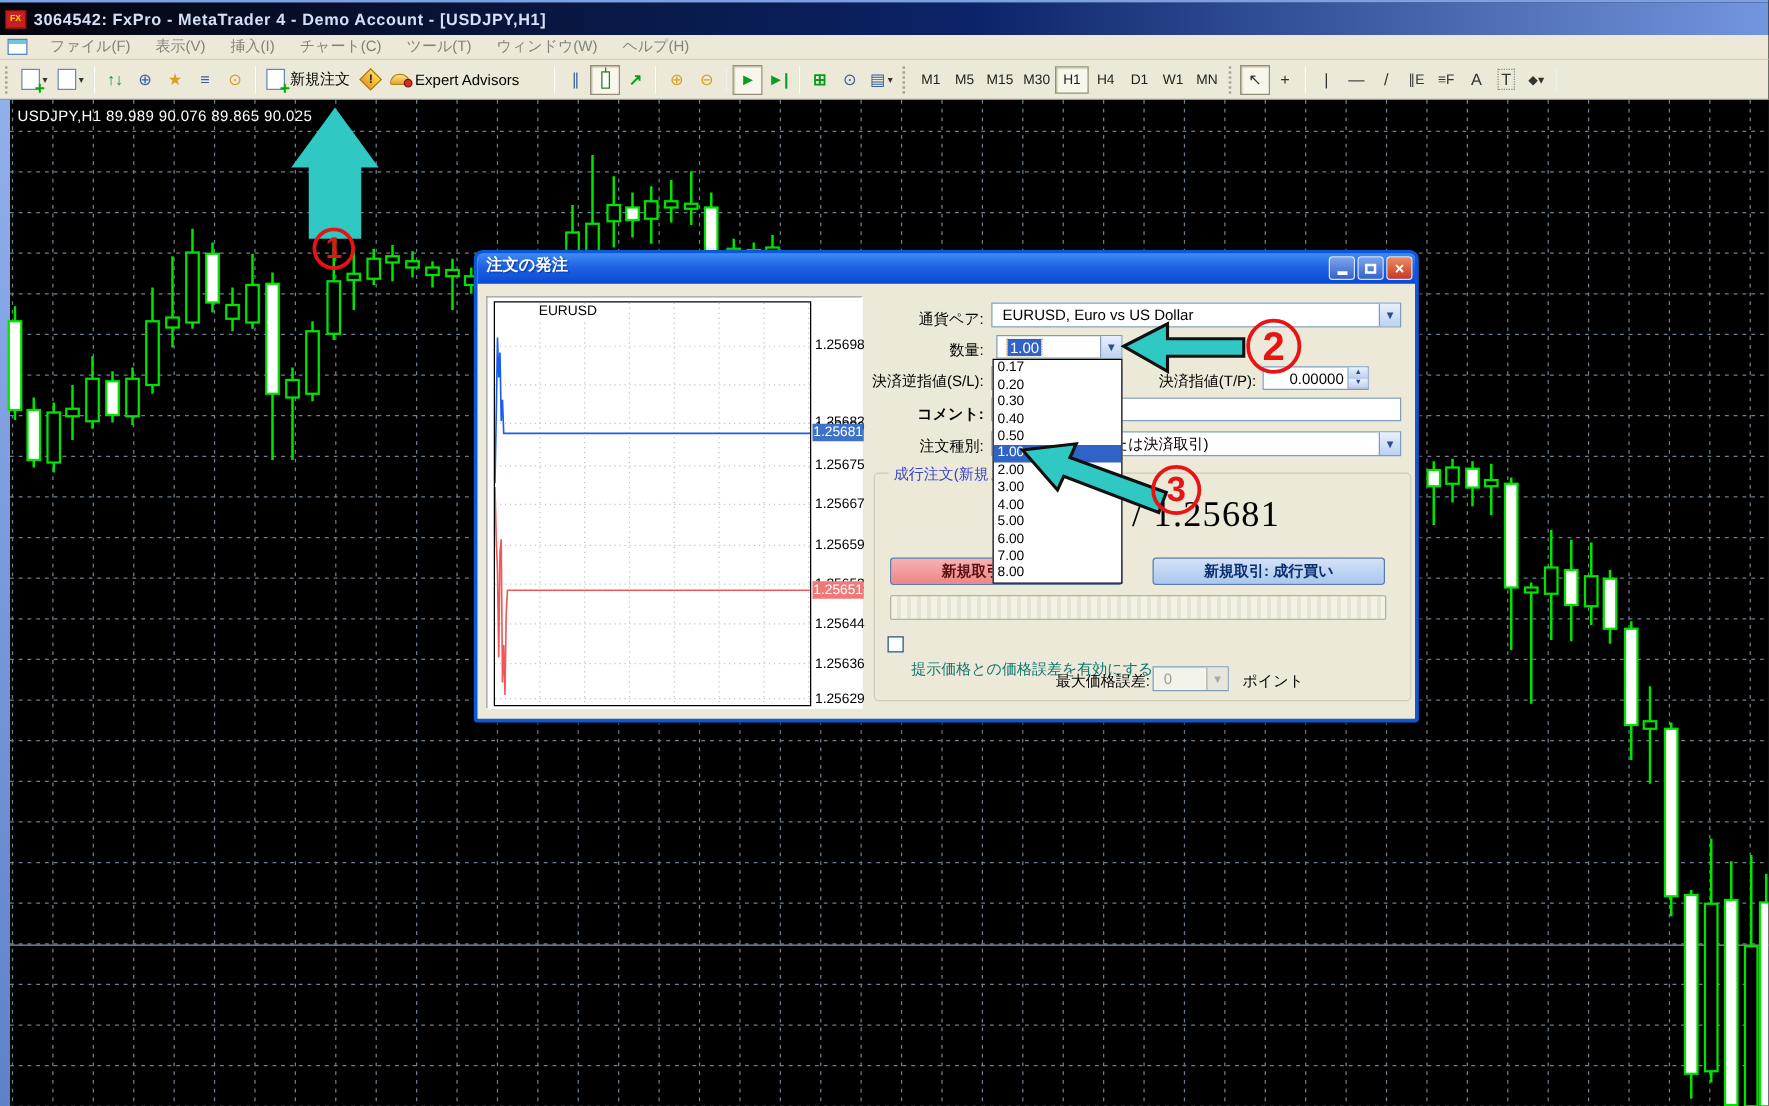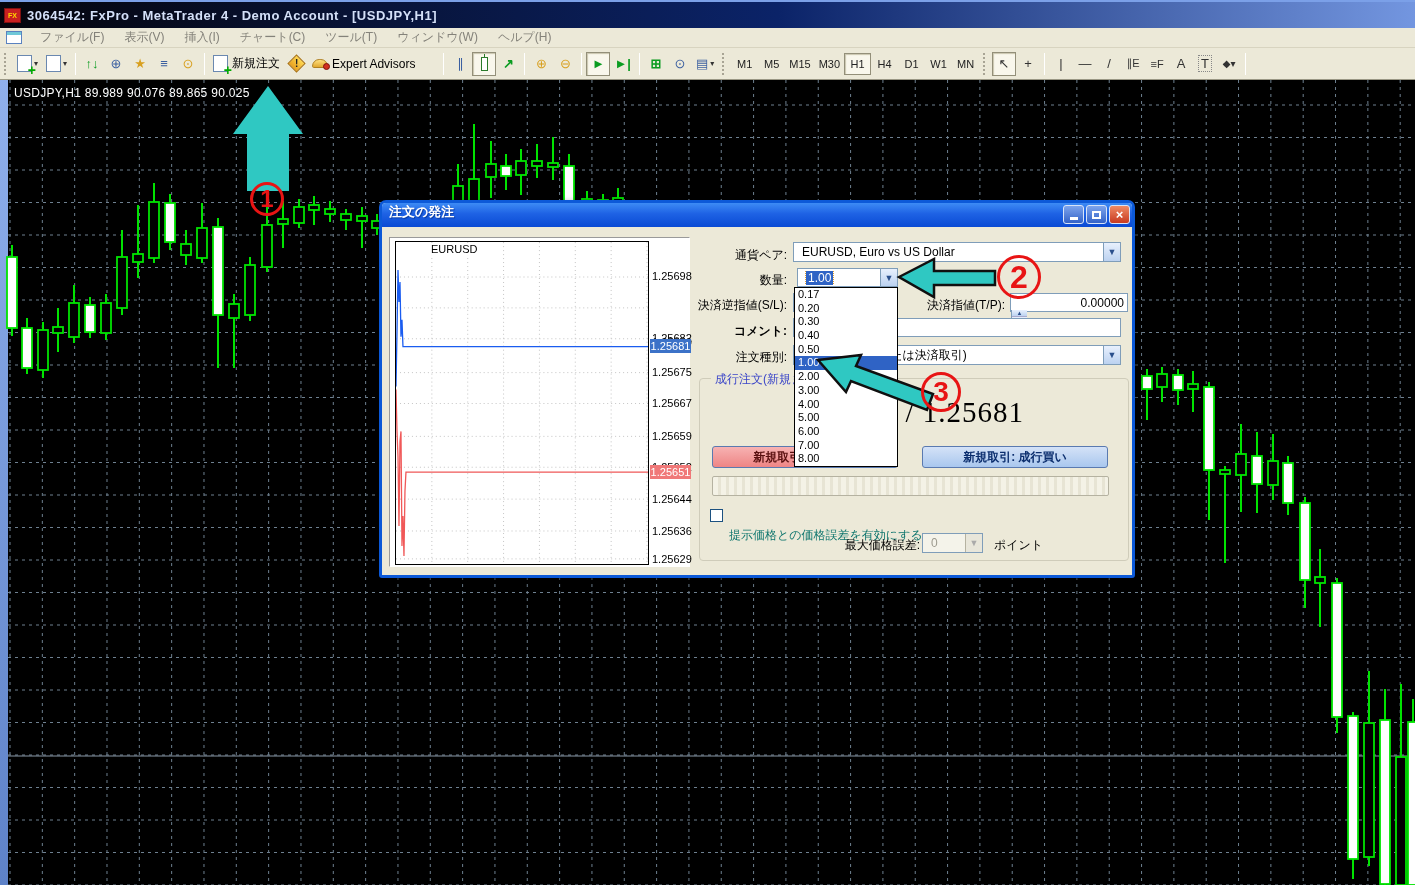--- a/index.html
+++ b/index.html
@@ -521,21 +521,21 @@
 
     <div class="fld-label" style="left:285px; top:94px;">決済逆指値(S/L):</div>
     <div class="spinner" style="left:411px; top:90px; width:105px; height:19px;">
       <span class="num"></span>
       <span class="updown">
           <i>▲</i>
           <i>▼</i>
         </span>
     </div>
     <div class="fld-label" style="left:503px; top:94px;">決済指値(T/P):</div>
-    <div class="spinner" style="left:628px; top:90px; width:118px; height:19px;flex-direction:column;">
+    <div class="spinner" style="left:628px; top:90px; width:85px; height:19px;">
       <span class="num">0.00000</span>
       <span class="updown">
           <i>▲</i>
           <i>▼</i>
         </span>
     </div>
 
     <div class="fld-label" style="left:285px; top:120px;font-weight:bold;">コメント:</div>
     <div class="inputbox" style="left:411px; top:115px; width:328px; height:19px;"></div>
 

